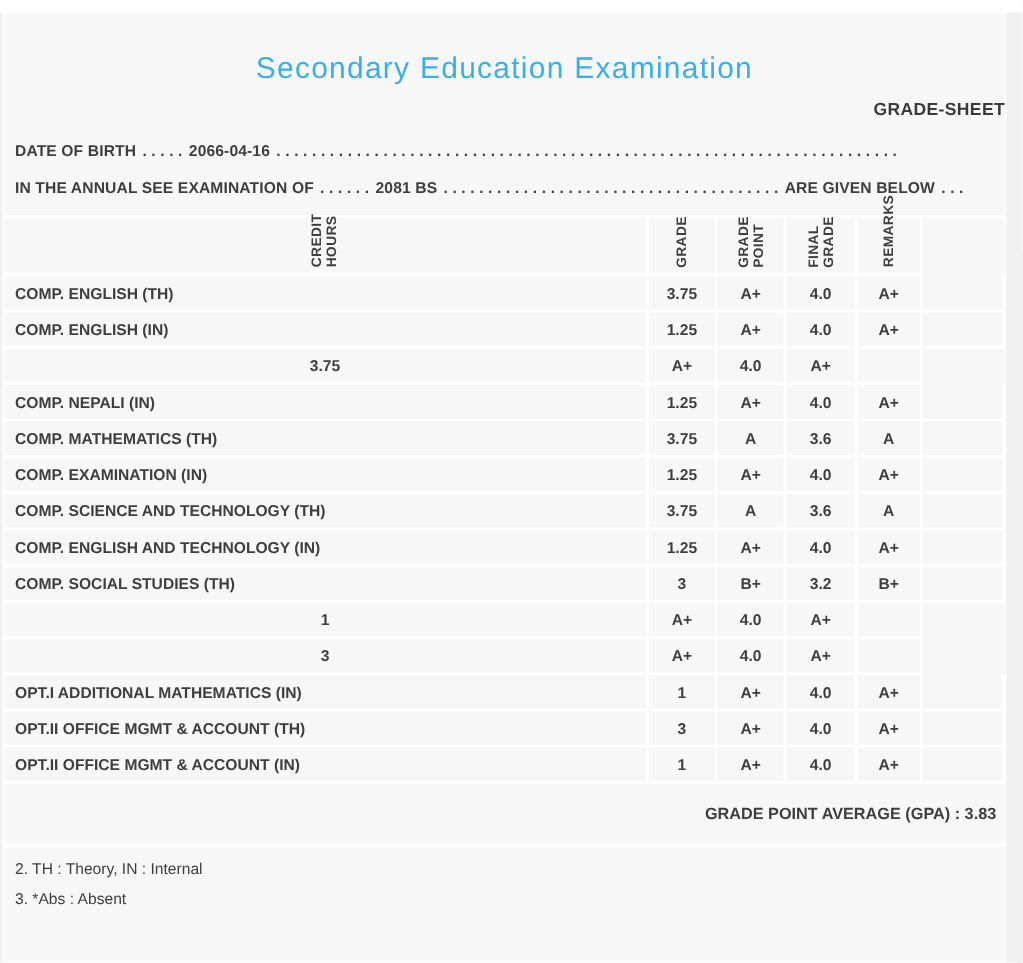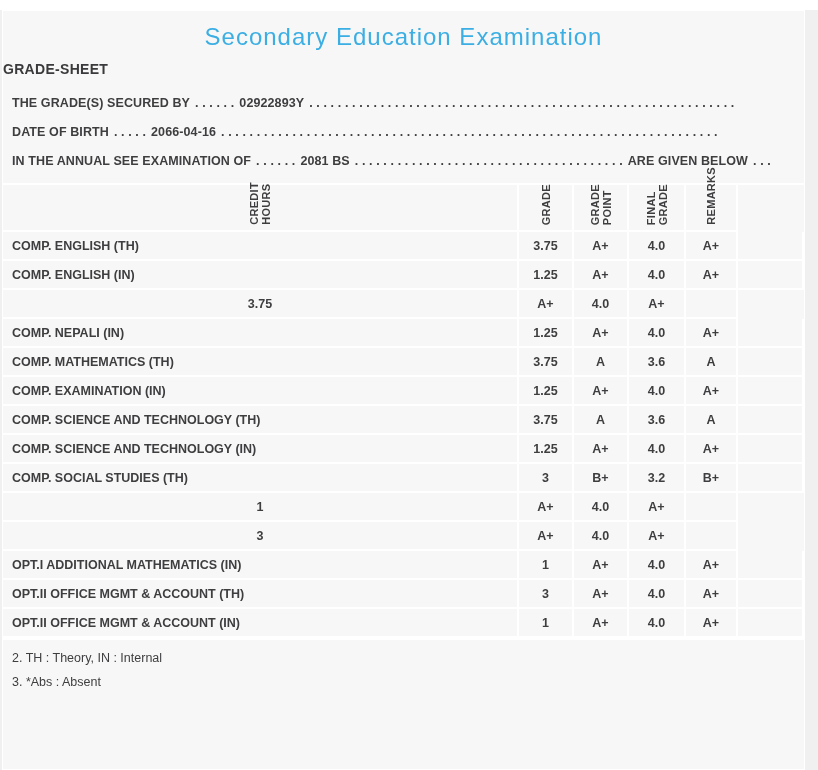--- a/index.html
+++ b/index.html
@@ -24,30 +24,30 @@
     padding:0 13px 0 2px;
   }
   .panel{
     background:var(--bg-panel);
     border:1px solid var(--border-white);
     height:760px;
     padding:0 0 0 0;
     overflow:hidden;
   }
   .page-title{
-    margin-top:12px;
+    margin-top:30px;
     text-align:center;
     font-size:24px;
     font-weight:normal;
     letter-spacing:1px;
     color:var(--accent-blue);
   }
   .page-subtitle{
     margin-top:10px;
-    text-align:left;
+    text-align:right;
     font-size:14px;
     font-weight:bold;
     letter-spacing:0.3px;
     color:#3A3A3C;
   }
   .info-block{margin-top:12px;}
   .info-line{
     height:29px;line-height:29px;
     padding-left:9px;padding-right:6px;
     font-size:12.5px;font-weight:bold;
@@ -114,23 +114,20 @@
 <div class="top-strip"></div>
 
 <div class="outer">
   <div class="panel">
 
     <div class="page-title">Secondary Education Examination</div>
     <div class="page-subtitle">GRADE-SHEET</div>
 
     <div class="info-block">
       <div class="info-line">
-        <span>THE GRADE(S) SECURED BY</span><span>. . . . . .</span><span>02922893Y</span><span>. . . . . . . . . . . . . . . . . . . . . . . . . . . . . . . . . . . . . . . . . . . . . . . . . . . . . . . . . . . .</span>
-      </div>
-      <div class="info-line">
         <span>DATE OF BIRTH</span><span>. . . . .</span><span>2066-04-16</span><span>. . . . . . . . . . . . . . . . . . . . . . . . . . . . . . . . . . . . . . . . . . . . . . . . . . . . . . . . . . . . . . . . . . . . . .</span>
       </div>
       <div class="info-line">
         <span>IN THE ANNUAL SEE EXAMINATION OF</span><span>. . . . . .</span><span>2081 BS</span><span>. . . . . . . . . . . . . . . . . . . . . . . . . . . . . . . . . . . . . .</span><span>ARE GIVEN BELOW</span><span>. . .</span>
       </div>
     </div>
 
     <div class="grade-table">
       <div class="cols">
         <div class="th">
@@ -209,21 +206,21 @@
   <div class="cols">
     <div class="td subject">COMP. SCIENCE AND TECHNOLOGY (TH)</div>
     <div class="td center">3.75</div>
     <div class="td center">A</div>
     <div class="td center">3.6</div>
     <div class="td center">A</div>
     <div class="td center"></div>
   </div>
 
   <div class="cols">
-    <div class="td subject">COMP. SCIENCE AND TECHNOLOGY (IN)</div>
+    <div class="td subject">COMP. ENGLISH AND TECHNOLOGY (IN)</div>
     <div class="td center">1.25</div>
     <div class="td center">A+</div>
     <div class="td center">4.0</div>
     <div class="td center">A+</div>
     <div class="td center"></div>
   </div>
 
   <div class="cols">
     <div class="td subject">COMP. SOCIAL STUDIES (TH)</div>
     <div class="td center">3</div>
@@ -271,20 +268,21 @@
     <div class="td subject">OPT.II OFFICE MGMT &amp; ACCOUNT (IN)</div>
     <div class="td center">1</div>
     <div class="td center">A+</div>
     <div class="td center">4.0</div>
     <div class="td center">A+</div>
     <div class="td center"></div>
   </div>
 </div>
     </div>
 
+    <div class="gpa-row">GRADE POINT AVERAGE (GPA) : 3.83</div>
 
     <div class="footnotes" id="footnotes">
 
   <div class="footnote">2. TH : Theory, IN : Internal</div>
 
   <div class="footnote">3. *Abs : Absent</div>
 </div>
 
   </div>
 </div>

